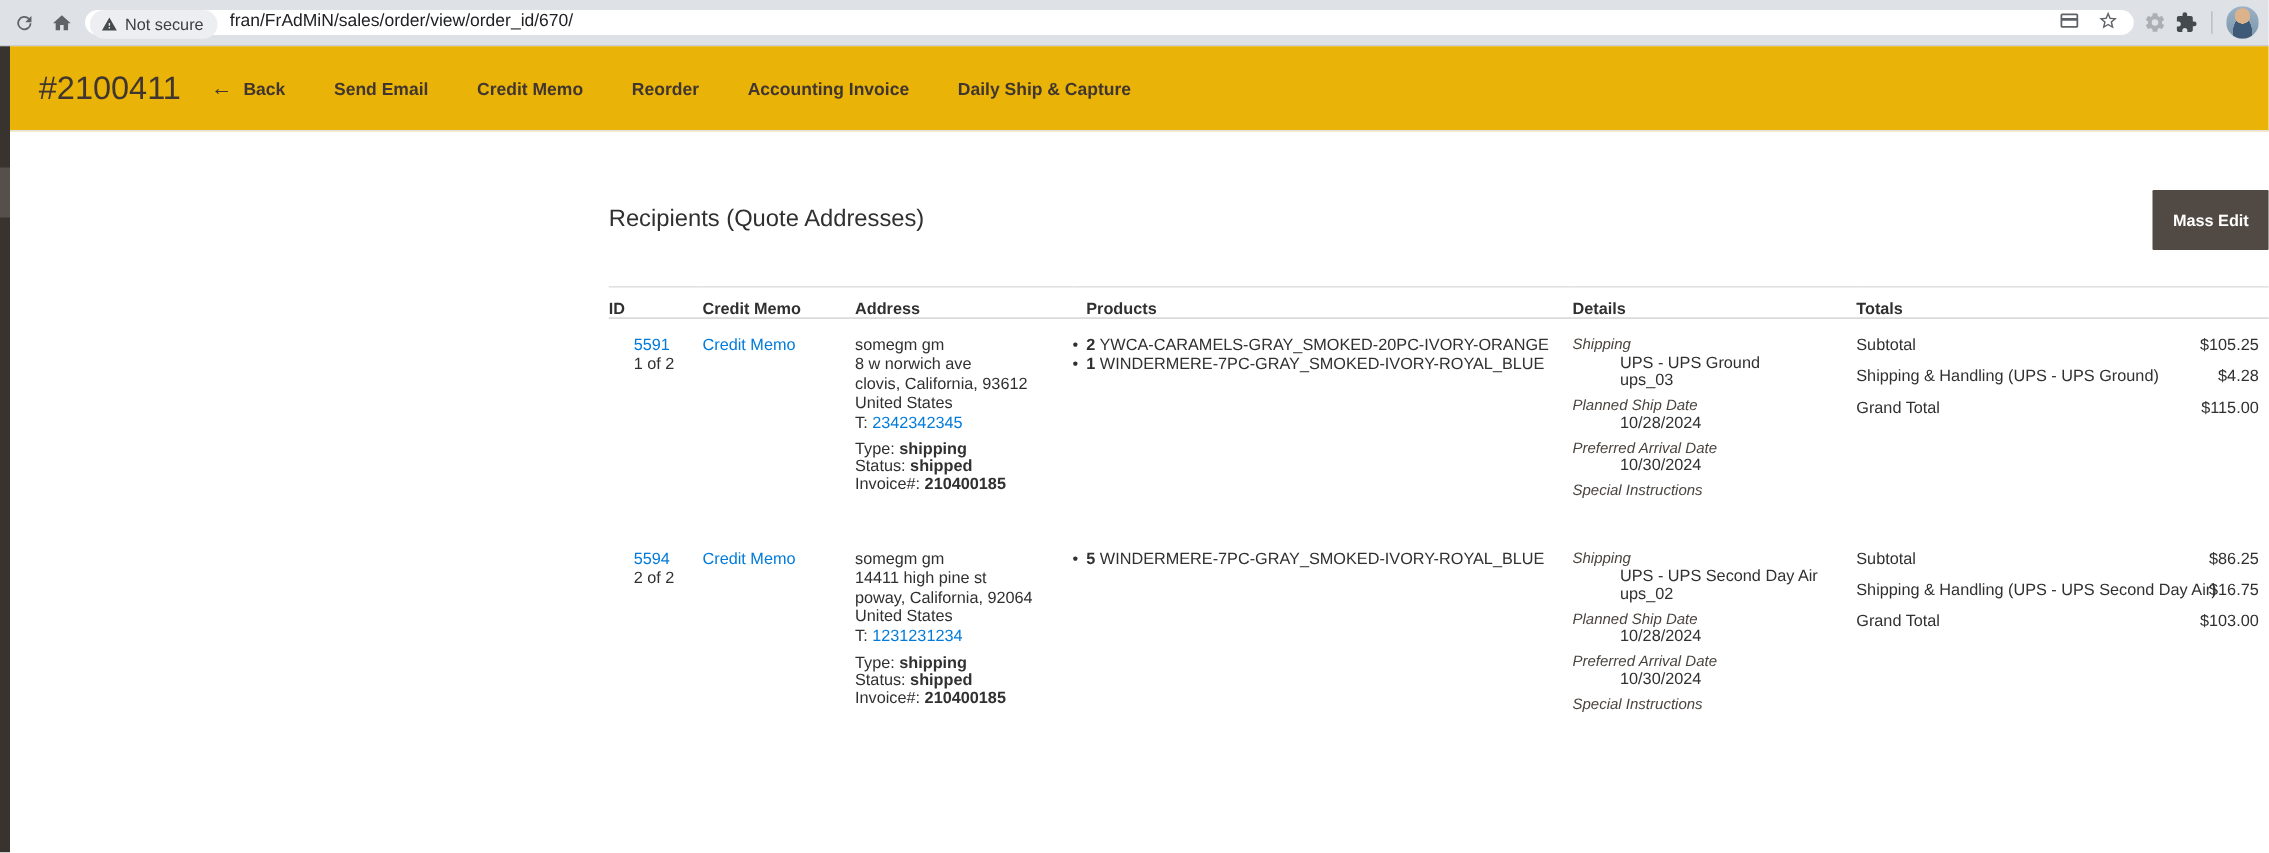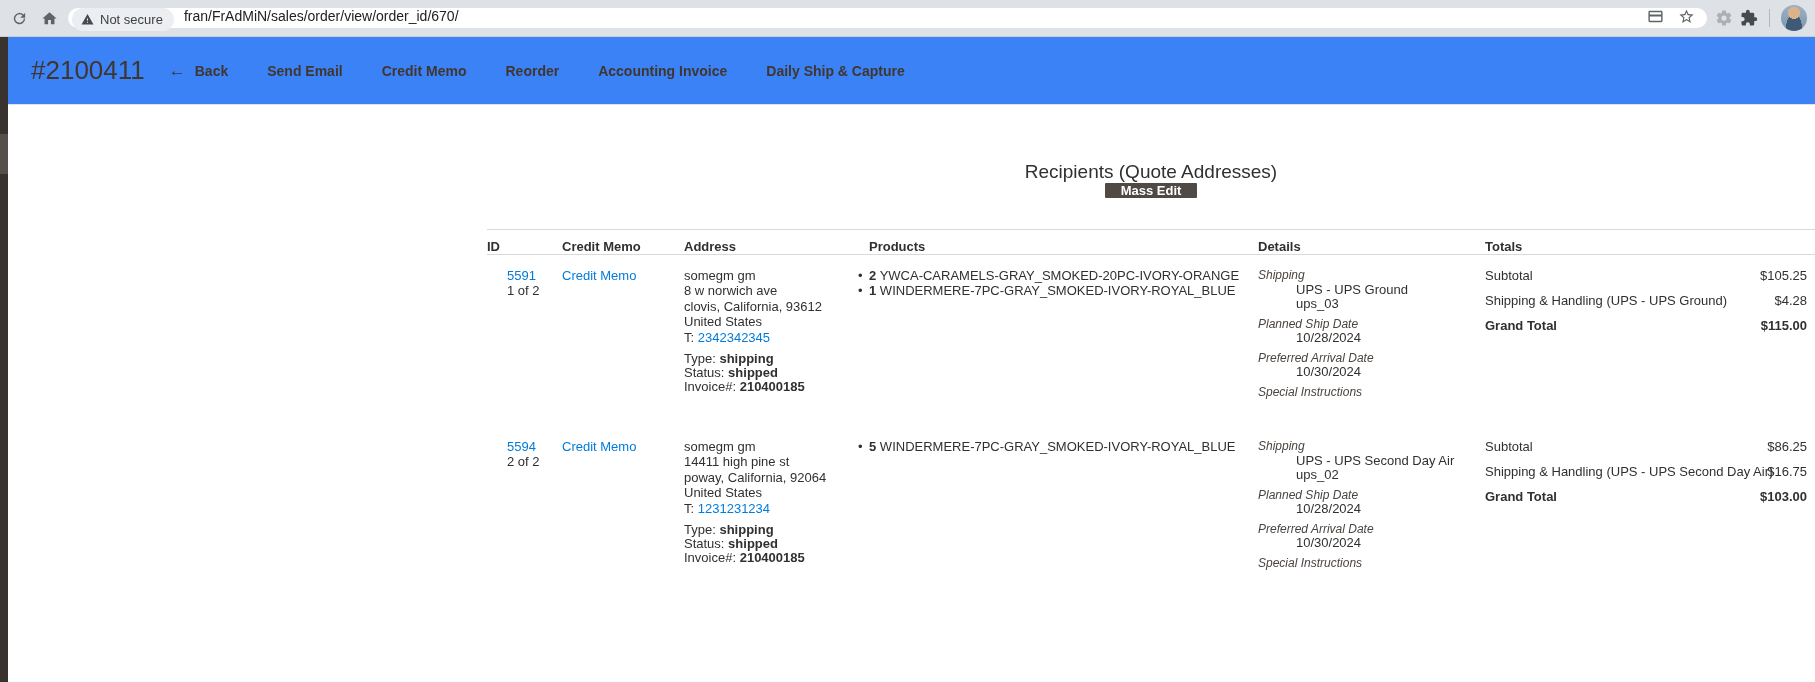--- a/index.html
+++ b/index.html
@@ -52,37 +52,37 @@
       linear-gradient(180deg,#9cb2c5,#7b95ab);
   }
 
   
   .shell { display:flex; height:645px; }
   .side-strip { width:8px; background:#39332f; position:relative; flex:0 0 auto; }
   .side-strip .hl { position:absolute; top:97px; left:0; width:8px; height:40px; background:#56504a; }
   .page { flex:1 1 auto; min-width:0; display:flex; flex-direction:column; }
 
   .page-header {
-    height:68px; background:#3b82f6; border-bottom:1px solid #e3e3e3;
+    height:68px; background:#eab308; border-bottom:1px solid #e3e3e3;
     display:flex; align-items:center; padding-left:23px; flex:0 0 auto;
   }
   .order-no { font-size:26px; font-weight:400; color:#41362f; margin:0 24px 0 0; }
   .actions { display:flex; align-items:center; gap:39px; }
   .action-btn {
     background:none; border:none; padding:0; cursor:pointer;
     font-family:"Liberation Sans", sans-serif;
     font-size:14px; font-weight:700; color:#41362f;
     display:flex; align-items:center; gap:9px; white-space:nowrap;
   }
   .back-arrow { font-size:17px; font-weight:400; line-height:1; }
 
   
   .content { margin-left:479px; padding-top:4px; position:relative; }
   .notice { margin:0; font-size:13px; color:#303030; }
-  .section-head { margin-top:52px; display:flex; align-items:center; justify-content:space-between; height:30px;flex-direction:column; }
+  .section-head { margin-top:52px; display:flex; align-items:center; justify-content:space-between; height:30px; }
   .section-title { margin:0; font-size:19px; font-weight:400; color:#303030; }
   .mass-edit {
     height:48px; padding:0 16px; background:#514943; color:#fff;
     border:none; border-radius:1px; cursor:pointer;
     font-family:"Liberation Sans", sans-serif; font-size:13px; font-weight:700;
   }
 
   table.recipients { width:100%; border-collapse:collapse; table-layout:fixed; margin-top:38px; }
   .recipients th {
     text-align:left; font-size:13px; font-weight:700; color:#303030;
@@ -103,21 +103,21 @@
   ul.prod-list li { position:relative; padding-left:11px; line-height:15.4px; }
   ul.prod-list li::before { content:"\2022"; position:absolute; left:0; top:0; }
 
   .dgroup { margin-bottom:5px; }
   .dlabel { font-style:italic; font-size:12px; color:#4a443f; line-height:14.5px; }
   .dvalue { font-size:13px; line-height:14.5px;margin-left:38px; }
 
   .total-line { display:flex; line-height:16px; margin-bottom:9px;justify-content:space-between; }
   .total-label { min-width:220px; white-space:nowrap; }
   .total-amount { white-space:nowrap; }
-  .total-line.grand { font-weight:700; }
+  .total-line.grand { font-weight:400; }
 </style>
 </head>
 <body>
 
 <div class="browser-bar">
   <button class="tool-btn">
     <svg viewBox="0 0 24 24">
         <path d="M17.65 6.35A8 8 0 1 0 20 12h-2a6 6 0 1 1-1.76-4.24L13 11h7V4l-2.35 2.35z"></path>
       </svg>
   </button>

